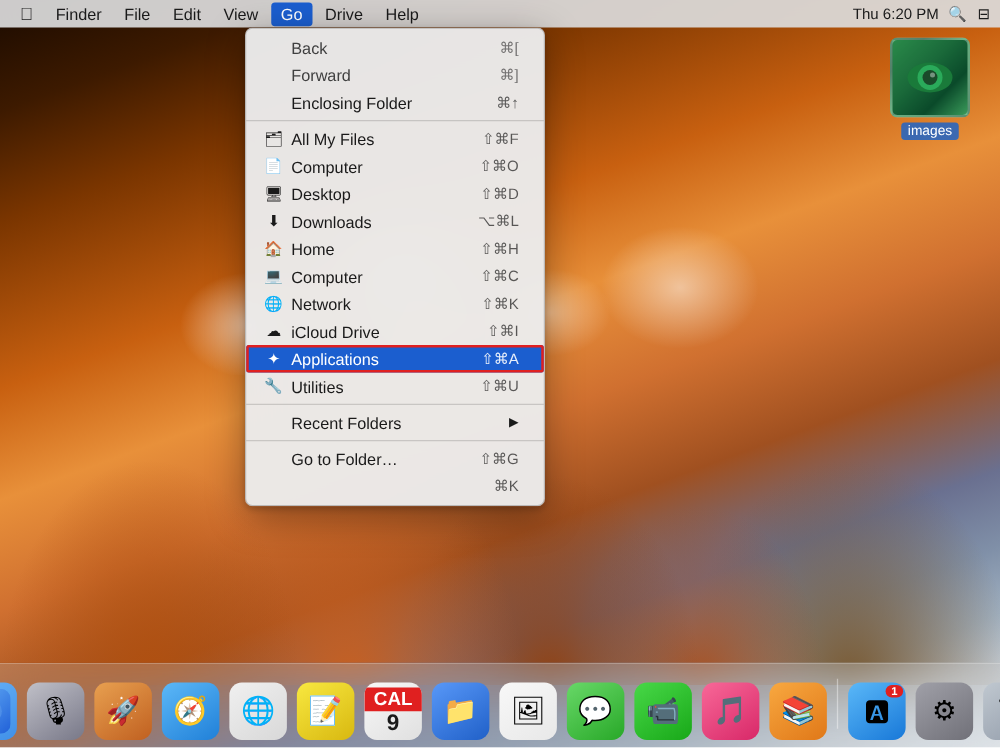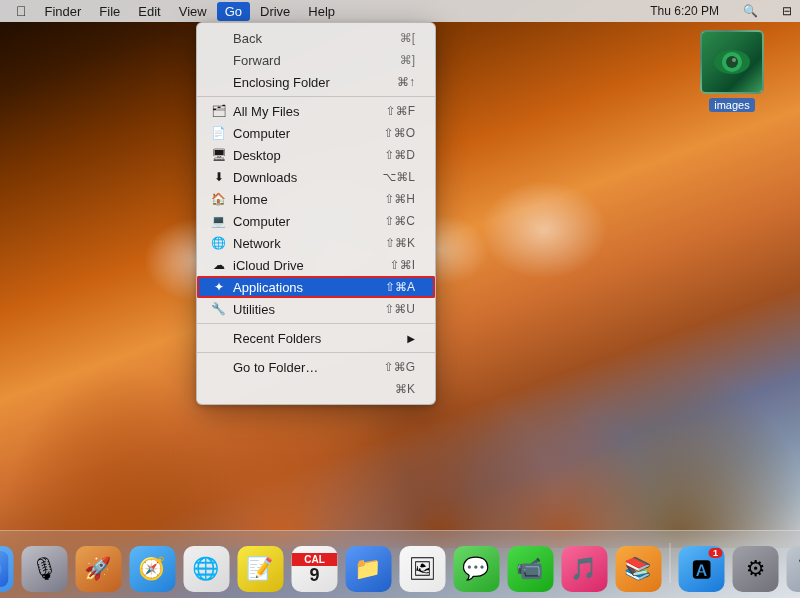--- a/index.html
+++ b/index.html
@@ -100,21 +100,21 @@
     .apple-logo {
       font-size: 14px;
       padding: 2px 8px;
       cursor: pointer;
     }
 
     .menubar-right {
       margin-left: auto;
       display: flex;
       align-items: center;
-      gap: 24px;
+      gap: 8px;
       font-size: 12px;
       color: #1a1a1a;
     }
 
     
     #go-menu {
       position: absolute;
       top: 22px;
       left: 196px;
       width: 240px;
@@ -234,21 +234,21 @@
       height: 40px;
       background: rgba(255,255,255,0.4);
       margin: 0 2px;
       align-self: center;
     }
 
     
     #desktop-icon {
       position: absolute;
       top: 30px;
-      right: 36px;
+      right: 24px;
       display: flex;
       flex-direction: column;
       align-items: center;
       gap: 4px;
       cursor: pointer;
       z-index: 60;
     }
 
     .desktop-icon-thumb {
       width: 64px;
@@ -454,21 +454,21 @@
       </div>
     </div>
     <div class="dock-item">
       <div class="dock-icon" style="background:linear-gradient(145deg,#f8e840,#d8b810); border-radius:10px;">
         <span style="font-size:22px;">📝</span>
       </div>
     </div>
     <div class="dock-item">
       <div class="dock-icon" style="background:linear-gradient(145deg,#f8f8f8,#e0e0e0); border-radius:10px; overflow:hidden;">
         <div style="width:100%;text-align:center;">
-          <div style="background:#e02020;color:white;font-size:10px;font-weight:bold;padding:1px 0;">CAL</div>
+          <div style="background:#e02020;color:white;font-size:15px;font-weight:bold;padding:1px 0;">CAL</div>
           <div style="font-size:18px;font-weight:bold;color:#1a1a1a;line-height:1.1;">9</div>
         </div>
       </div>
     </div>
     <div class="dock-item">
       <div class="dock-icon" style="background:linear-gradient(145deg,#5898f8,#2060c8); border-radius:10px;">
         <span style="font-size:22px;">📁</span>
       </div>
     </div>
     <div class="dock-item">

